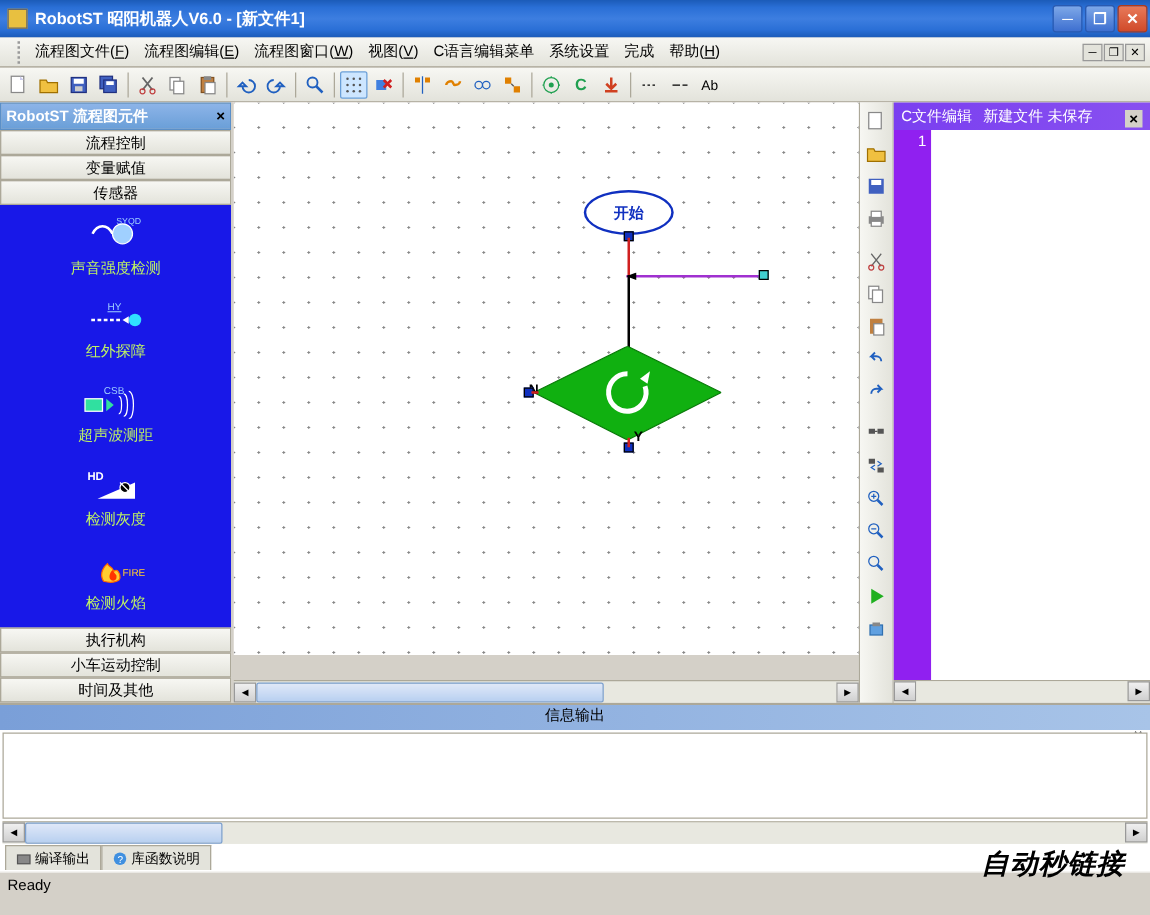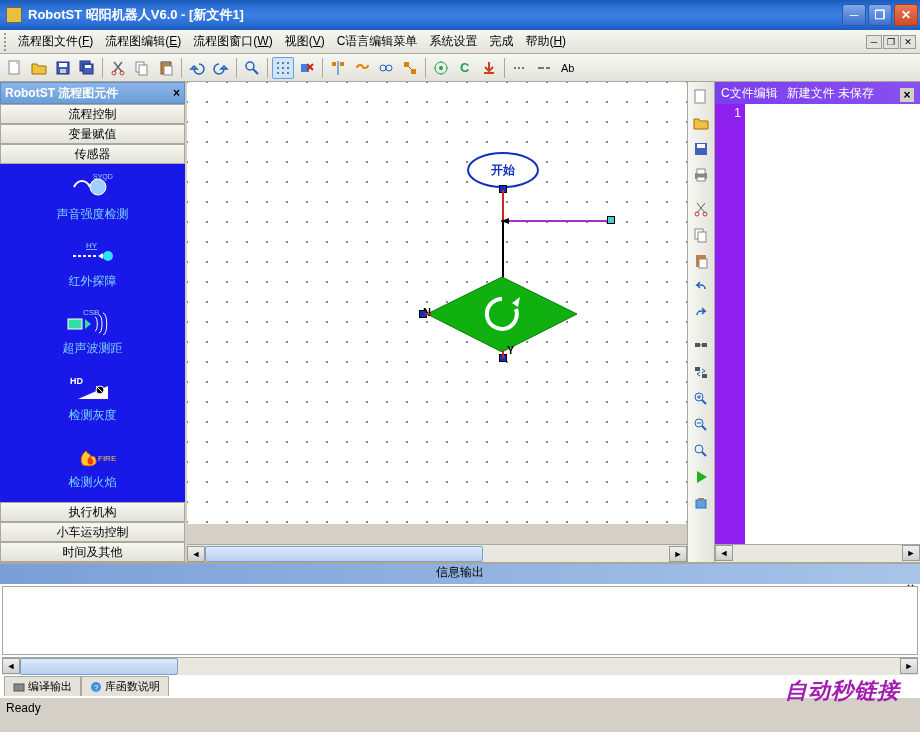--- a/index.html
+++ b/index.html
@@ -7,21 +7,21 @@
 
 
 .titlebar { height: 30px; background: linear-gradient(to bottom, #1b5bb8 0%, #2a6fd6 20%, #3d7ee0 50%, #2a6fd6 80%, #1b5bb8 100%); display: flex; align-items: center; padding: 0 2px; }
 .titlebar .icon { width: 16px; height: 16px; background: #e8c040; margin: 0 4px; border: 1px solid #666; }
 .titlebar .title { color: #fff; font-weight: bold; font-size: 13px; flex: 1; padding-left: 2px; }
 .titlebar .winbtns { display: flex; gap: 2px; }
 .titlebar .winbtn { width: 24px; height: 22px; background: linear-gradient(to bottom, #7ea8e8, #3d6fd0); border: 1px solid #2a5ab0; border-radius: 3px; display: flex; align-items: center; justify-content: center; color: #fff; font-weight: bold; }
 .titlebar .winbtn.close { background: linear-gradient(to bottom, #e87a5a, #d04a2a); border-color: #b03a1a; }
 
 
-.menubar { height: 24px; background: linear-gradient(to bottom, #f7f7f3, #e3e3db); display: flex; align-items: center; padding-left: 4px; border-bottom: 1px solid #aca899; position: relative; }
+.menubar { height: 24px; background: linear-gradient(to bottom, #f7f7f3, #e3e3db); display: flex; align-items: center; padding-left: 14px; border-bottom: 1px solid #aca899; position: relative; }
 .menubar .handle { width: 6px; height: 18px; border-left: 2px dotted #999; margin-right: 2px; }
 .menubar .mitem { padding: 2px 6px; cursor: pointer; }
 .menubar .mitem u { text-decoration: underline; }
 .menubar .mdi-btns { position: absolute; right: 4px; display: flex; gap: 1px; }
 .menubar .mdi-btn { width: 16px; height: 14px; background: #e3e3db; border: 1px solid #999; font-size: 9px; display: flex; align-items: center; justify-content: center; }
 
 
 .toolbar { height: 28px; background: linear-gradient(to bottom, #f7f7f3, #e3e3db); display: flex; align-items: center; padding-left: 4px; border-bottom: 1px solid #aca899; gap: 2px; }
 .toolbar .tbtn { width: 22px; height: 22px; display: flex; align-items: center; justify-content: center; cursor: pointer; border-radius: 2px; }
 .toolbar .sep { width: 1px; height: 20px; background: #aca899; margin: 0 2px; }
@@ -29,21 +29,21 @@
 
 
 .main { display: flex; height: 480px; background: #fff; }
 
 
 .leftpanel { width: 185px; background: #d4d0c8; display: flex; flex-direction: column; }
 .leftpanel .panelheader { height: 22px; background: linear-gradient(to bottom, #8db4e8, #6a9fd8); color: #fff; display: flex; align-items: center; padding: 0 4px; font-weight: bold; border: 1px solid #5a8fc8; }
 .leftpanel .panelheader .closex { margin-left: auto; color: #000; cursor: pointer; font-weight: bold; }
 .leftpanel .catbtn { height: 20px; background: linear-gradient(to bottom, #f7f7f3, #e3e3db); border: 1px solid #aca899; text-align: center; line-height: 18px; cursor: pointer; margin: 0; }
 .leftpanel .sensors { flex: 1; background: #1818e8; overflow: auto; }
-.sensor { text-align: center; padding: 8px 4px; color: #7dd3fc; cursor: pointer; }
+.sensor { text-align: center; padding: 8px 4px; color: #bef264; cursor: pointer; }
 .sensor .simg { width: 60px; height: 30px; margin: 0 auto 4px; display: flex; align-items: center; justify-content: center; }
 
 
 .canvaswrap { flex: 1; display: flex; flex-direction: column; min-width: 0; background: #d4d0c8; border-left: 2px solid #d4d0c8; gap: 20px; }
 .canvas { flex: 1; background: #fff; position: relative; overflow: hidden; }
 .canvas .dotgrid { position: absolute; inset: 0; background-image: radial-gradient(circle, #888 1px, transparent 1px); background-size: 20px 20px; background-position: 10px 10px; }
 .canvas .node { position: absolute; }
 .startnode { left: 280px; top: 70px; width: 72px; height: 36px; border: 2px solid #1030c0; border-radius: 50%; display: flex; align-items: center; justify-content: center; color: #1030c0; font-weight: bold; background: #fff; }
 .port { width: 8px; height: 8px; background: #1030c0; border: 1px solid #000; position: absolute; }
 .diamond { position: absolute; left: 240px; top: 195px; width: 150px; height: 75px; }
@@ -75,21 +75,21 @@
 .outputpanel .obody { flex: 1; background: #fff; border: 1px solid #aca899; margin: 2px; }
 .outputpanel .oscroll { height: 18px; background: #e8e8e0; display: flex; border-top: 1px solid #aca899; margin: 0 2px; }
 .outputpanel .otabs { height: 22px; display: flex; align-items: center; padding-left: 4px; gap: 0; }
 .outputpanel .otab { padding: 2px 8px; background: #e3e3db; border: 1px solid #aca899; border-bottom: none; display: flex; align-items: center; gap: 3px; font-size: 11px; }
 .outputpanel .otab .ticon { width: 12px; height: 12px; }
 
 
 .statusbar { height: 20px; background: #d4d0c8; border-top: 1px solid #fff; display: flex; align-items: center; padding: 0 6px; }
 
 
-.watermark { position: absolute; right: 20px; bottom: 26px; font-size: 22px; font-style: italic; font-weight: bold; color: #a21caf; letter-spacing: 1px; }
+.watermark { position: absolute; right: 20px; bottom: 26px; font-size: 22px; font-style: italic; font-weight: bold; color: #000000; letter-spacing: 1px; }
 
 svg { display: block; }
 </style>
 </head>
 <body>
 
 <div class="titlebar">
   <div class="icon"></div>
   <div class="title">RobotST 昭阳机器人V6.0   - [新文件1]</div>
   <div class="winbtns">

